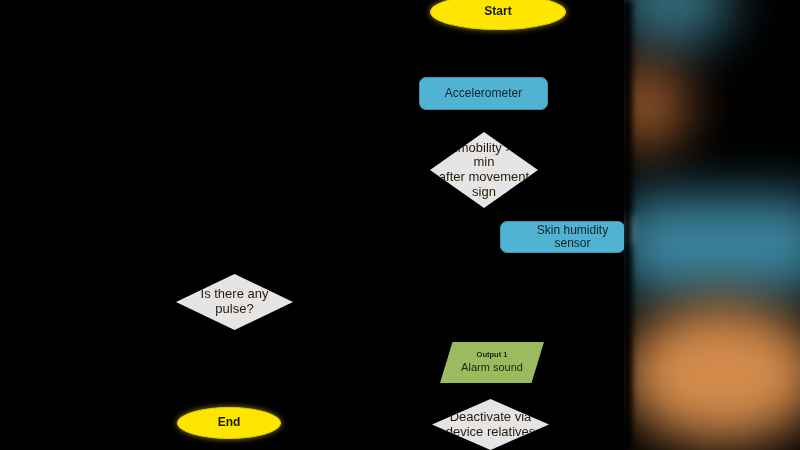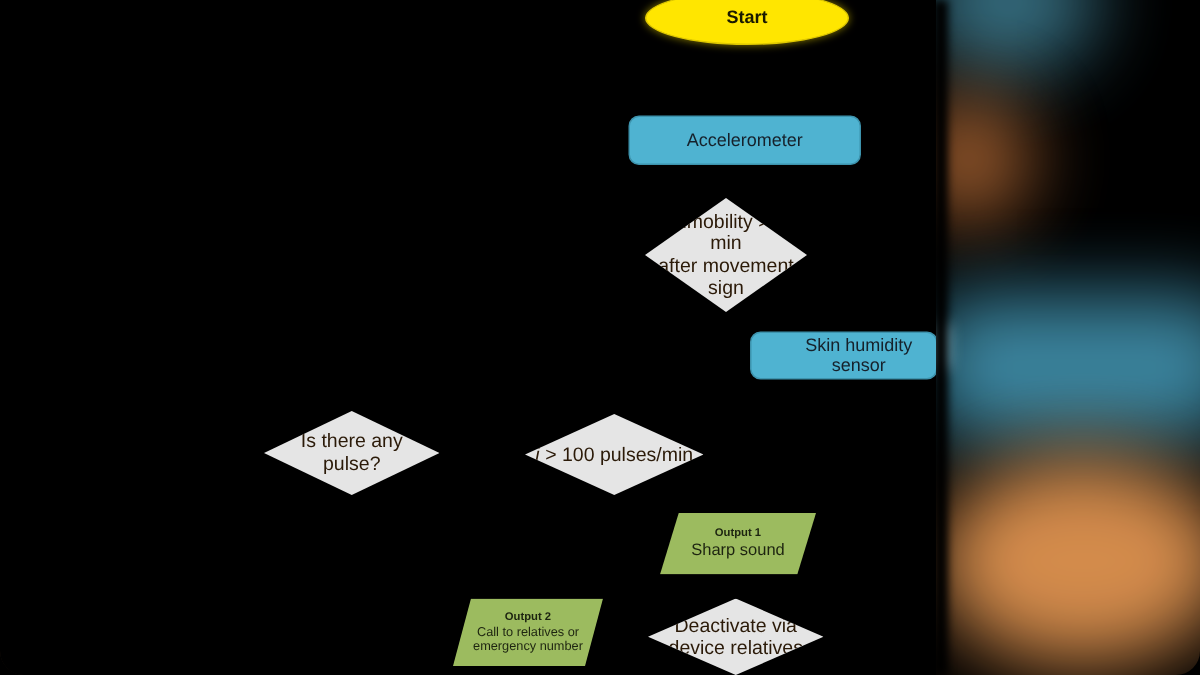--- a/index.html
+++ b/index.html
@@ -14,21 +14,20 @@
     overflow: hidden;
     font-family: "Liberation Sans", sans-serif;
   }
 
   #stage {
     position: relative;
     width: 800px;
     height: 450px;
     background: #000000;
     overflow: hidden;
-    border-radius: 16px;
   }
 
   
   .backdrop {
     position: absolute;
     border-radius: 50%;
     filter: blur(26px);
     pointer-events: none;
   }
   .bd-left-orange {
@@ -174,61 +173,54 @@
   <div class="backdrop bd-right-orange-bot"></div>
   <div class="backdrop bd-edge-chip"></div>
   <div class="bd-seam"></div>
 
   <div id="slide">
 
     <div class="node terminator" style="left:430px; top:-6px; width:136px; height:36px;">
       <span class="lbl">Start</span>
     </div>
 
-    <div class="node process" style="left:419px; top:77px; width:155px; height:33px;">
+    <div class="node process" style="left:419px; top:77px; width:129px; height:33px;">
       <span class="lbl">Accelerometer</span>
     </div>
 
     <div class="node decision" style="left:430px; top:132px; width:108px; height:76px;">
       <span>
         <span class="lbl">immobility &gt; 3 min</span>
         <span class="lbl">after movement</span>
         <span class="lbl">sign</span>
       </span>
     </div>
 
 
     <div class="node process" style="left:500px; top:221px; width:125px; height:32px;padding-left:20px;">
       <span class="lbl">Skin humidity sensor</span>
     </div>
 
     <div class="node decision" style="left:176px; top:274px; width:117px; height:56px;">
       <span class="lbl">Is there any pulse?</span>
     </div>
 
-    <div class="node decision" style="left:350px; top:276px; width:119px; height:54px;">
-      <span style="white-space:nowrap;">
-        <span class="ital">i</span><span>&nbsp;</span><span>&gt; 100  pulses/min</span>
-      </span>
-    </div>
 
 
     <div class="data-shape" style="left:440px; top:342px; width:104px; height:41px;">
       <span class="out-tag">Output 1</span>
-      <span class="out-body">Sharp sound</span>
-    </div>
-
-    <div class="data-shape" style="left:302px; top:399px; width:100px; height:45px;">
-      <span class="out-tag">Output 2</span>
-      <span class="out-body two-line">Call to relatives or</span>
-      <span class="out-body two-line">emergency number</span>
-    </div>
+      <span class="out-body">Alarm sound</span>
+    </div>
+
 
     <div class="node decision" style="left:432px; top:399px; width:117px; height:51px;">
       <span>
         <span class="lbl">Deactivate via</span>
         <span class="lbl">device relatives</span>
       </span>
     </div>
 
+    <div class="node terminator" style="left:177px; top:407px; width:104px; height:32px;">
+      <span class="lbl">End</span>
+    </div>
 
   </div>
 </div>
 
 </body></html>

